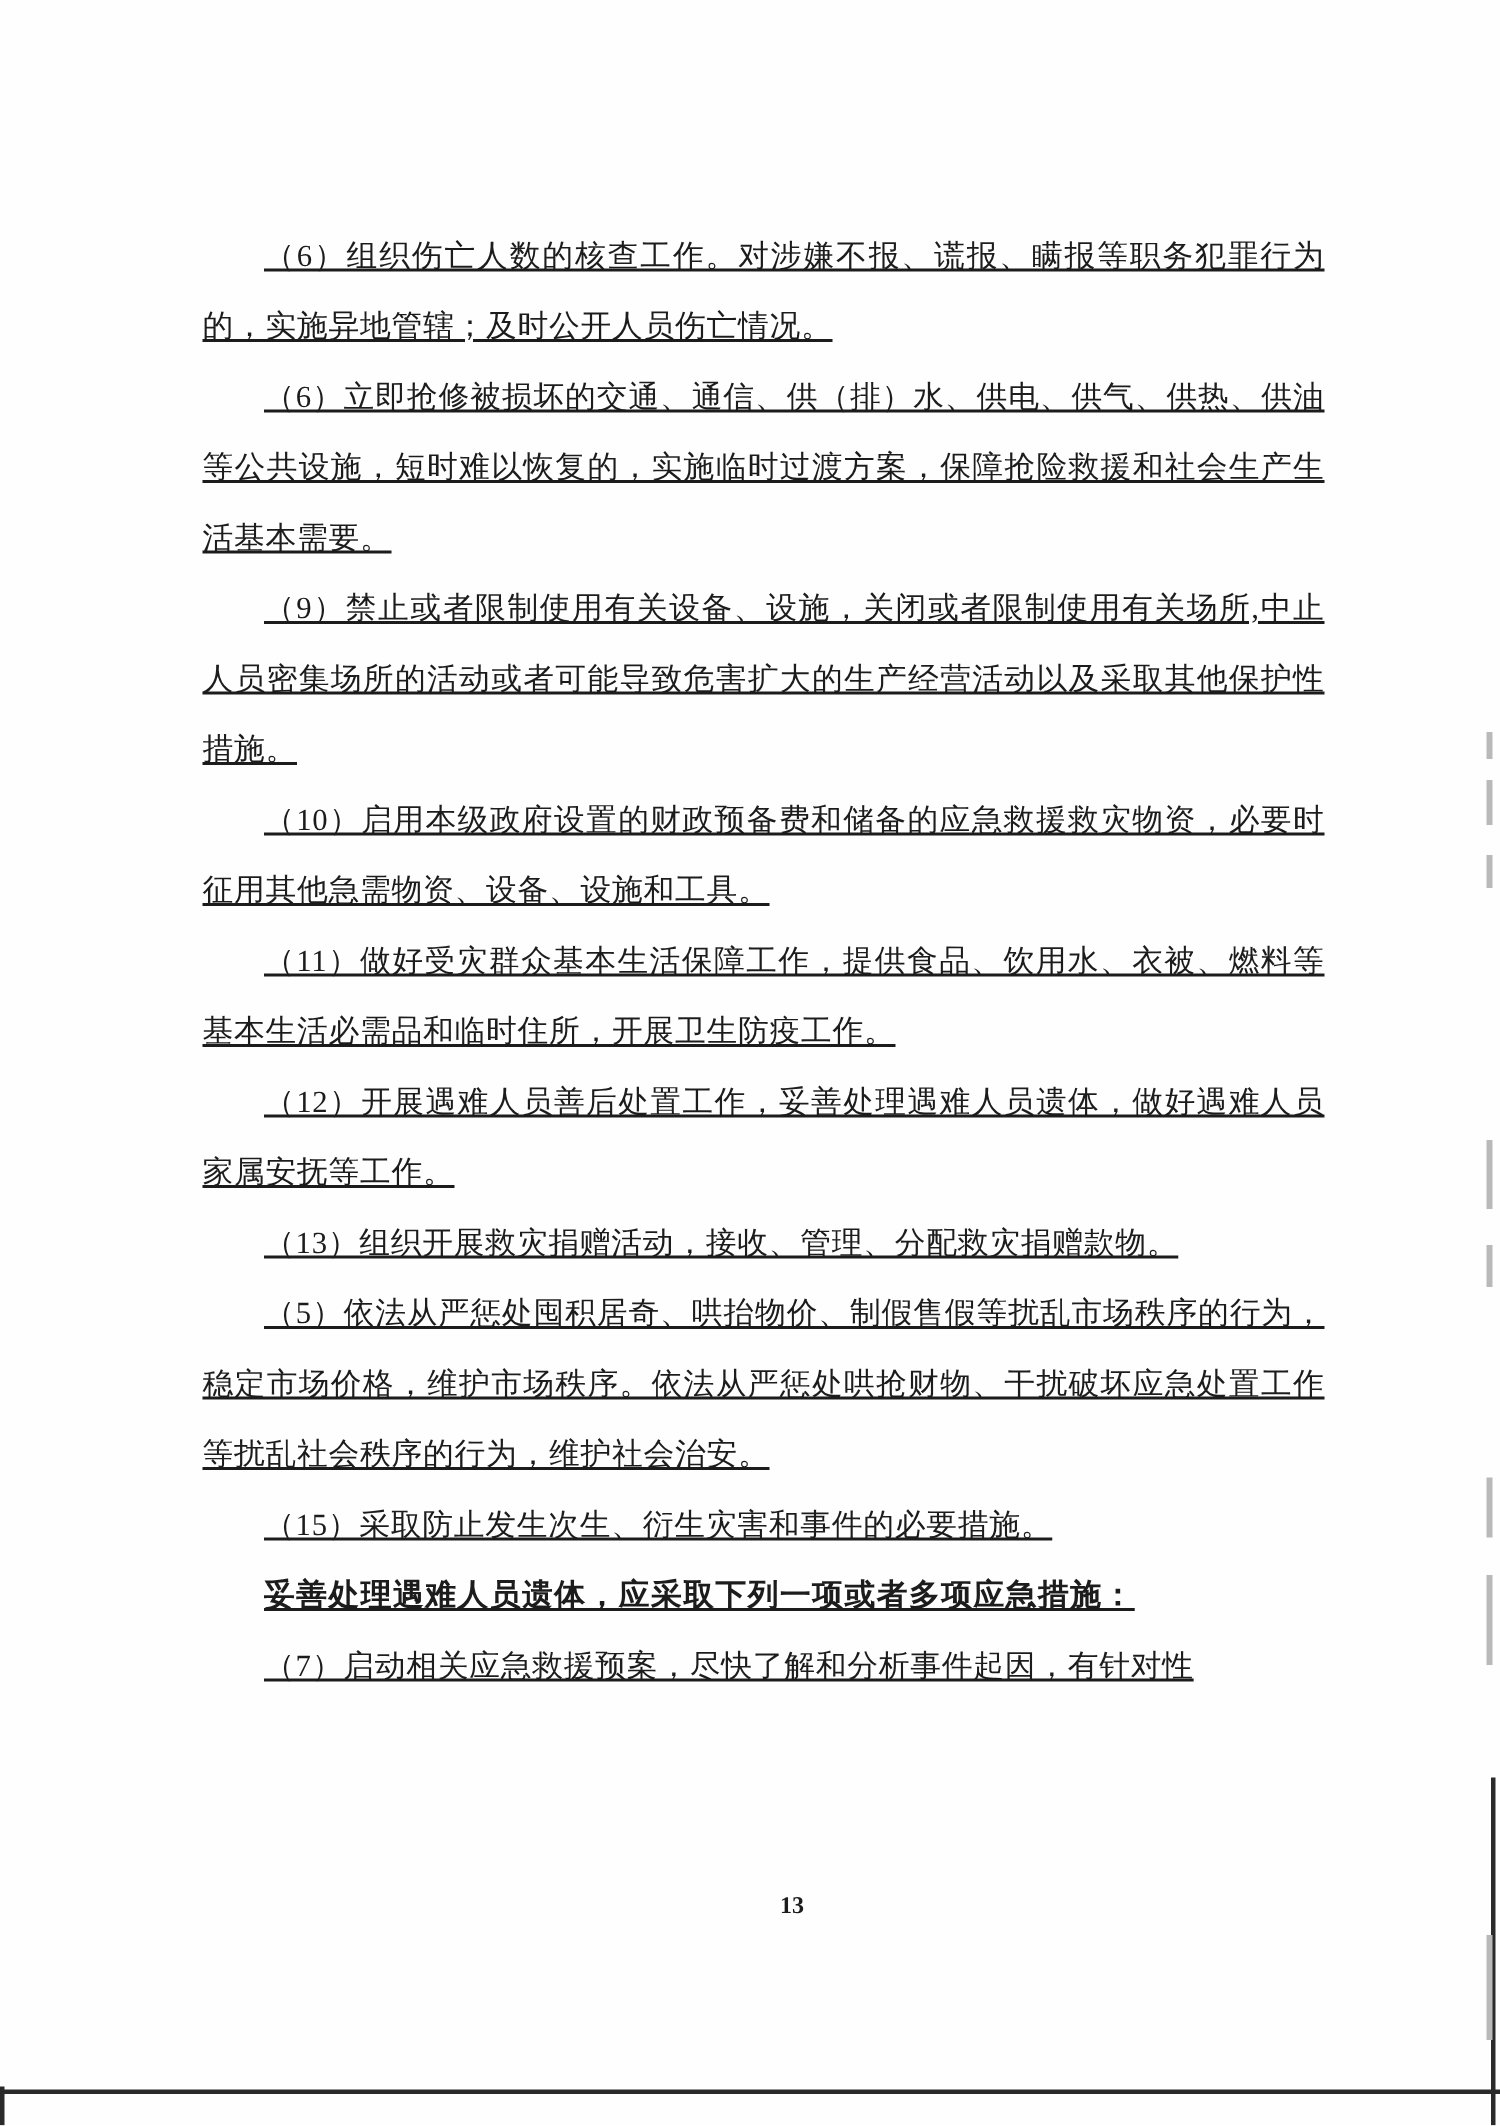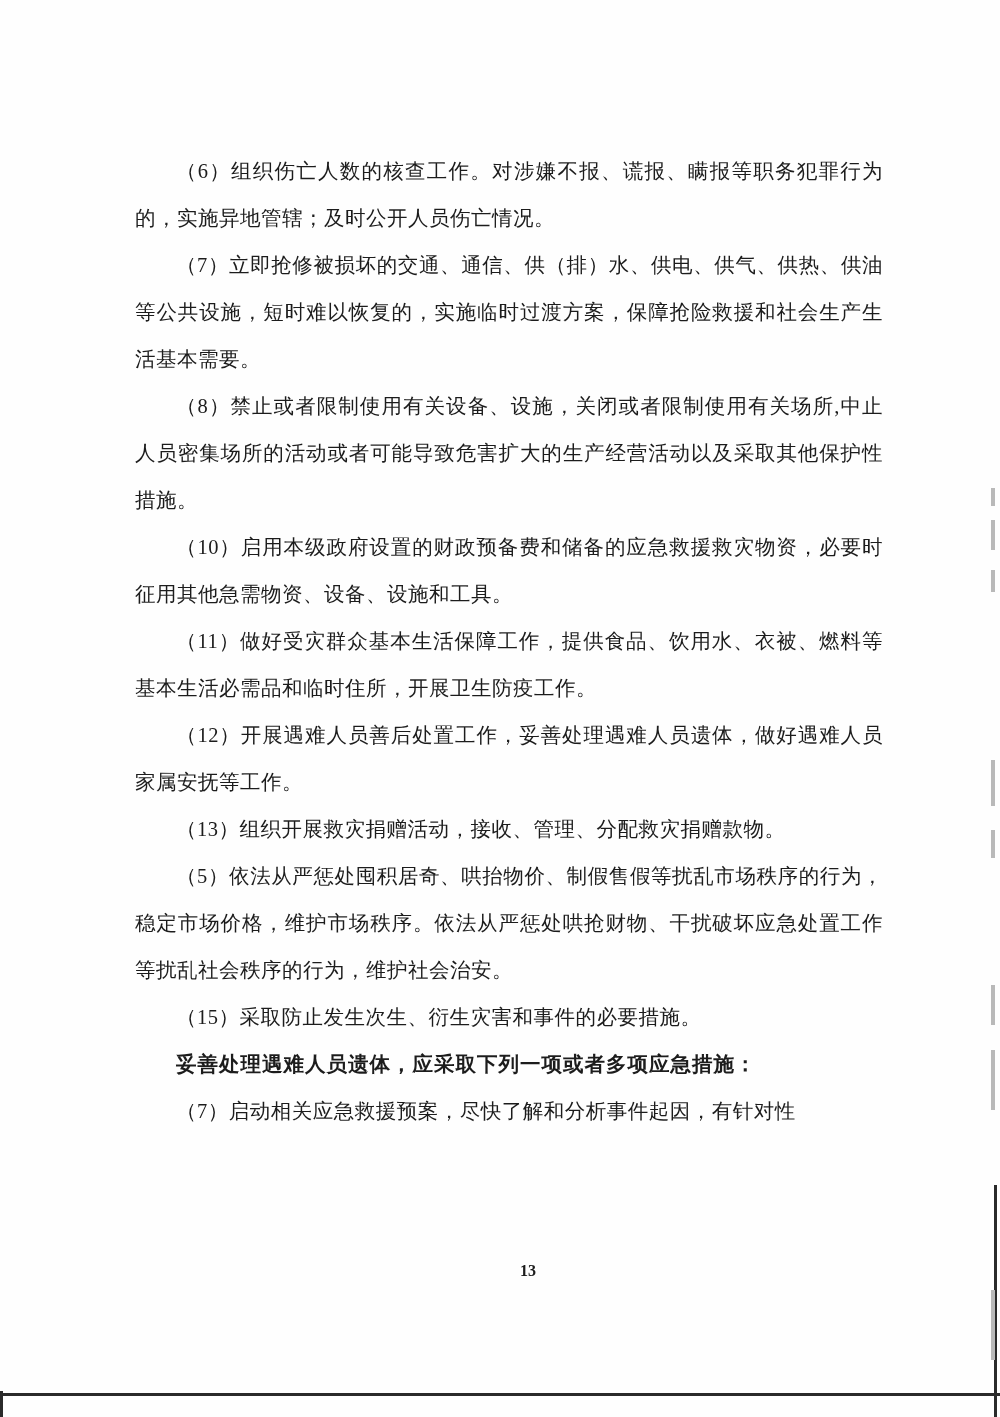--- a/index.html
+++ b/index.html
@@ -14,20 +14,21 @@
     background: #fefefe;
     overflow: hidden;
     font-family: "Liberation Serif", "DejaVu Serif", serif;
     color: #1c1c1c;
   }
   .content {
     position: absolute;
     left: 135px;
     top: 148px;
     width: 748px;
+    text-decoration: underline;
   }
   .content p {
     margin: 0;
     font-size: 20.5px;
     line-height: 47px;
     text-align: justify;
     text-justify: inter-ideograph;
     text-indent: 2em;
     letter-spacing: 0.5px;
   }
@@ -73,22 +74,22 @@
     height: 26px;
   }
 </style>
 </head>
 <body>
 
 <div class="page">
 
   <div class="content">
     <p>（6）组织伤亡人数的核查工作。对涉嫌不报、谎报、瞒报等职务犯罪行为的，实施异地管辖；及时公开人员伤亡情况。</p>
-    <p>（7）立即抢修被损坏的交通、通信、供（排）水、供电、供气、供热、供油等公共设施，短时难以恢复的，实施临时过渡方案，保障抢险救援和社会生产生活基本需要。</p>
-    <p>（8）禁止或者限制使用有关设备、设施，关闭或者限制使用有关场所,中止人员密集场所的活动或者可能导致危害扩大的生产经营活动以及采取其他保护性措施。</p>
+    <p>（6）立即抢修被损坏的交通、通信、供（排）水、供电、供气、供热、供油等公共设施，短时难以恢复的，实施临时过渡方案，保障抢险救援和社会生产生活基本需要。</p>
+    <p>（9）禁止或者限制使用有关设备、设施，关闭或者限制使用有关场所,中止人员密集场所的活动或者可能导致危害扩大的生产经营活动以及采取其他保护性措施。</p>
     <p>（10）启用本级政府设置的财政预备费和储备的应急救援救灾物资，必要时征用其他急需物资、设备、设施和工具。</p>
     <p>（11）做好受灾群众基本生活保障工作，提供食品、饮用水、衣被、燃料等基本生活必需品和临时住所，开展卫生防疫工作。</p>
     <p>（12）开展遇难人员善后处置工作，妥善处理遇难人员遗体，做好遇难人员家属安抚等工作。</p>
     <p>（13）组织开展救灾捐赠活动，接收、管理、分配救灾捐赠款物。</p>
     <p>（5）依法从严惩处囤积居奇、哄抬物价、制假售假等扰乱市场秩序的行为，稳定市场价格，维护市场秩序。依法从严惩处哄抢财物、干扰破坏应急处置工作等扰乱社会秩序的行为，维护社会治安。</p>
     <p>（15）采取防止发生次生、衍生灾害和事件的必要措施。</p>
     <p class="heading">妥善处理遇难人员遗体，应采取下列一项或者多项应急措施：</p>
     <p>（7）启动相关应急救援预案，尽快了解和分析事件起因，有针对性</p>
   </div>
 

